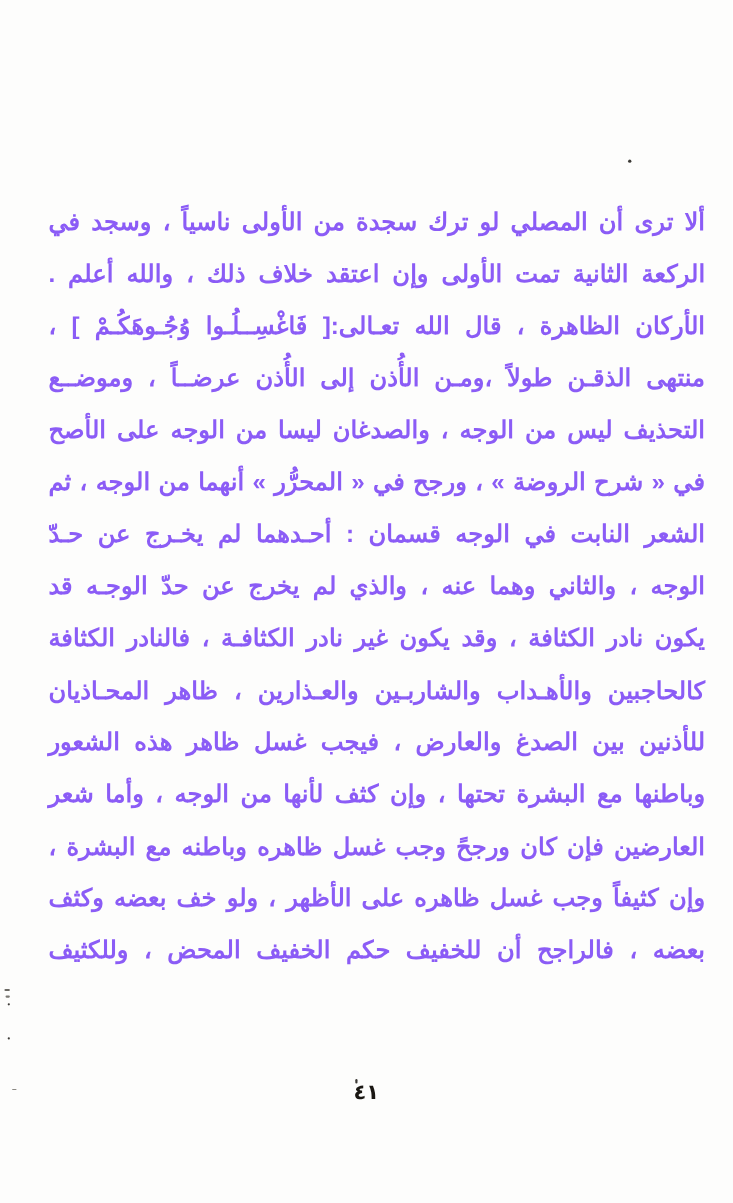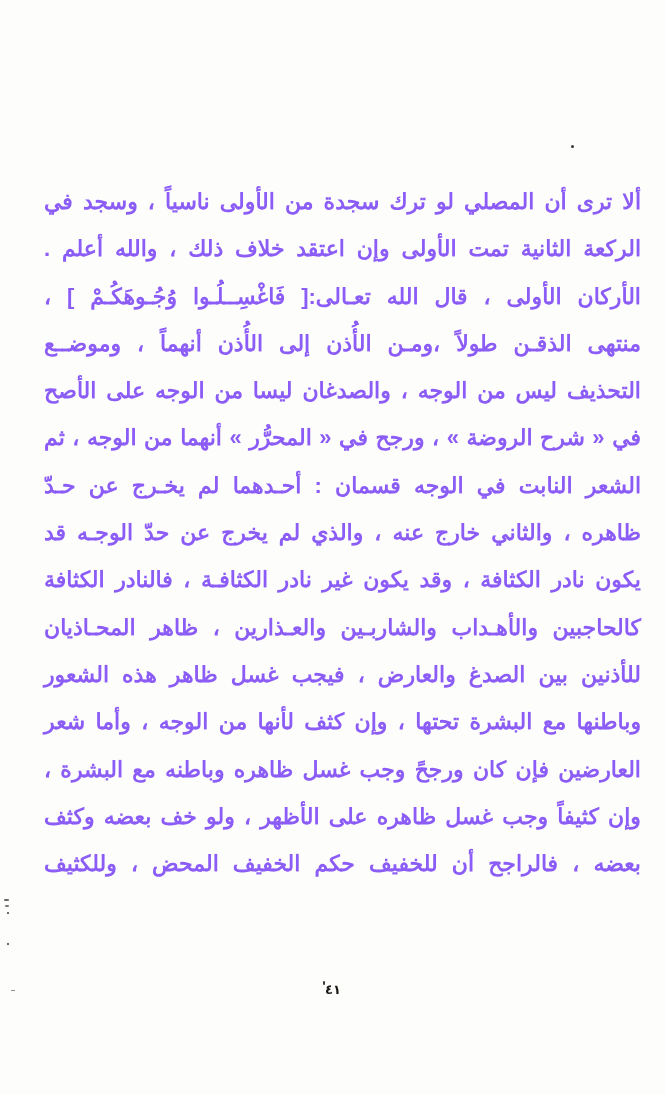--- a/index.html
+++ b/index.html
@@ -39,21 +39,21 @@
   }
   .page-number {
     position: absolute;
     top: 982px;
     left: 0;
     width: 666px;
     text-align: center;
     direction: rtl;
     font-family: "DejaVu Sans", sans-serif;
     font-weight: 700;
-    font-size: 13px;
+    font-size: 19px;
     color: #1a1713;
   }
   
   .speck {
     position: absolute;
     background: #3c3a36;
     border-radius: 50%;
   }
   .speck.s1 { left: 571px; top: 145px; width: 3px; height: 3px; }
   .speck.s2 { left: 4px;  top: 899px; width: 5px; height: 2px; background:#6b6964; border-radius:1px; }
@@ -64,26 +64,26 @@
   .speck.s7 { left: 323px; top: 981px; width: 2px; height: 4px; border-radius:1px; }
 </style>
 </head>
 <body>
 
 <div class="page">
 
   <div class="text-block">
     <div class="line">ألا ترى أن المصلي لو ترك سجدة من الأولى ناسياً ، وسجد في</div>
     <div class="line">الركعة الثانية تمت الأولى وإن اعتقد خلاف ذلك ، والله أعلم .</div>
-    <div class="line">الأركان الأولى ، قال الله تعـالى:[ فَاغْسِــلُـوا وُجُـوهَكُـمْ ] ،</div>
-    <div class="line">منتهى الذقـن طولاً ،ومـن الأُذن إلى الأُذن أنهماً ، وموضــع</div>
+    <div class="line">الأركان الظاهرة ، قال الله تعـالى:[ فَاغْسِــلُـوا وُجُـوهَكُـمْ ] ،</div>
+    <div class="line">منتهى الذقـن طولاً ،ومـن الأُذن إلى الأُذن عرضــاً ، وموضــع</div>
     <div class="line">التحذيف ليس من الوجه ، والصدغان ليسا من الوجه على الأصح</div>
     <div class="line">في « شرح الروضة » ، ورجح في « المحرُّر » أنهما من الوجه ، ثم</div>
     <div class="line">الشعر النابت في الوجه قسمان : أحـدهما لم يخـرج عن حـدّ</div>
-    <div class="line">ظاهره ، والثاني خارج عنه ، والذي لم يخرج عن حدّ الوجـه قد</div>
+    <div class="line">الوجه ، والثاني وهما عنه ، والذي لم يخرج عن حدّ الوجـه قد</div>
     <div class="line">يكون نادر الكثافة ، وقد يكون غير نادر الكثافـة ، فالنادر الكثافة</div>
     <div class="line">كالحاجبين والأهـداب والشاربـين والعـذارين ، ظاهر المحـاذيان</div>
     <div class="line">للأذنين بين الصدغ والعارض ، فيجب غسل ظاهر هذه الشعور</div>
     <div class="line">وباطنها مع البشرة تحتها ، وإن كثف لأنها من الوجه ، وأما شعر</div>
     <div class="line">العارضين فإن كان ورجحً وجب غسل ظاهره وباطنه مع البشرة ،</div>
     <div class="line">وإن كثيفاً وجب غسل ظاهره على الأظهر ، ولو خف بعضه وكثف</div>
     <div class="line">بعضه ، فالراجح أن للخفيف حكم الخفيف المحض ، وللكثيف</div>
   </div>
 
   <div class="page-number">٤١</div>

